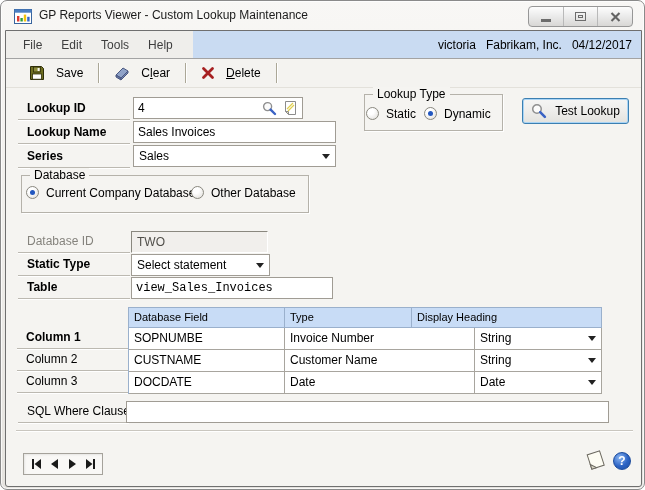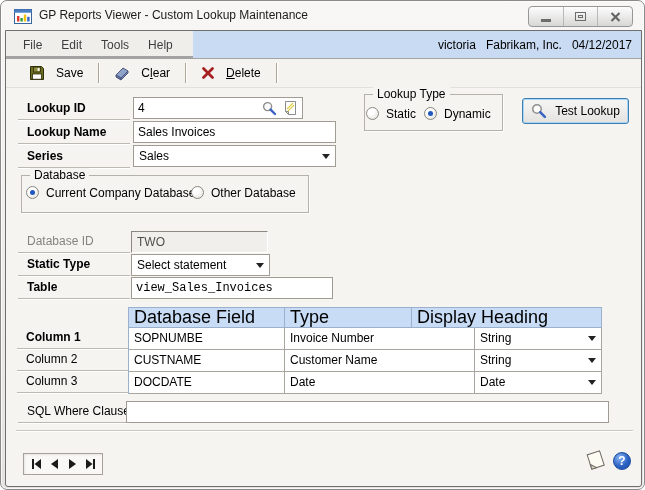--- a/index.html
+++ b/index.html
@@ -19,21 +19,21 @@
   .winbtn:last-child { border-right:none; }
   .min-glyph { width:10px; height:3px; background:#6c6c6c; margin-top:8px; }
   .max-glyph { width:11px; height:9px; border:1px solid #6c6c6c; display:flex; align-items:center; justify-content:center; }
   .max-glyph span { width:5px; height:3px; border:1px solid #6c6c6c; display:block; }
 
   
   .client { position:absolute; left:4px; top:29px; width:637px; height:457px; border:1px solid #6f6f6f;
     background:#f5f4f1; border-radius:0 0 3px 3px; }
 
   
-  .menubar { position:absolute; left:0; top:0; width:635px; height:28px; background:#efeeeb; border-bottom:3px solid #a3a3a3; }
+  .menubar { position:absolute; left:0; top:0; width:635px; height:28px; background:#efeeeb; border-bottom:1px solid #a3a3a3; }
   .menu-items { position:absolute; left:0; top:0; height:27px; display:flex; align-items:center; padding-left:17px; gap:19px;
     font-size:12px; color:#3e3e3e; }
   .menu-blue { position:absolute; left:187px; top:0; right:0; height:27px; background:#c9dbf2; display:flex;
     align-items:center; justify-content:flex-end; padding-right:9px; gap:10px; font-size:12px; color:#000; }
 
   
   .toolbar { position:absolute; left:0; top:28px; width:635px; height:29px; background:#f4f3f0;
     border-bottom:1px solid #e3e1db; display:flex; align-items:center; padding-left:10px; }
   .tbtn { display:flex; align-items:center; gap:11px; font-size:12px; color:#000; padding:0 13px; height:24px; cursor:default; }
   .tsep { width:1px; height:20px; background:#aba797; box-shadow:1px 0 0 #fff; margin:0 2px; }
@@ -68,21 +68,21 @@
 
   
   .test-btn { position:absolute; left:516px; top:67px; width:107px; height:26px; border:1px solid #3c7fb1; border-radius:3px;
     background:linear-gradient(#f5f5f4,#eeedeb 50%,#e3e2de); box-shadow:inset 0 0 0 1px #a9d4f5;
     display:flex; align-items:center; justify-content:center; gap:8px; font-size:12px; cursor:default; }
 
   
   .grid { position:absolute; left:122px; top:276px; width:474px; border-top:1px solid #9ab0cc; border-left:1px solid #9ab0cc; }
   .grow { display:flex; }
   .gh { height:20px; line-height:19px; background:#c8dcf6; border-right:1px solid #9ab0cc; border-bottom:1px solid #9ab0cc;
-    font-size:18px; padding:0 5px; }
+    font-size:11px; padding:0 5px; }
   .gc { height:22px; line-height:21px; background:#fff; border-right:1px solid #a8a59e; border-bottom:1px solid #a8a59e;
     font-size:12px; padding:0 5px; position:relative; }
   .w1 { width:156px; } .w2 { width:190px; } .w3 { width:127px; }
   .rowlbl { position:absolute; left:11px; width:111px; height:22px; line-height:21px; font-size:12px; padding-left:9px;
     border-bottom:1px solid #bcb9b1; box-shadow:0 1px 0 #fff; }
 
   
   .hsep { position:absolute; left:10px; top:399px; width:617px; height:0; border-top:1px solid #c9c6bf; border-bottom:1px solid #fff; }
   .vcr { position:absolute; left:17px; top:422px; width:80px; height:22px; border:1px solid #a5a29b; background:#f9f8f6;
     box-shadow:inset 1px 1px 2px rgba(0,0,0,.08); display:flex; align-items:center; justify-content:space-around; padding:0 3px; }

